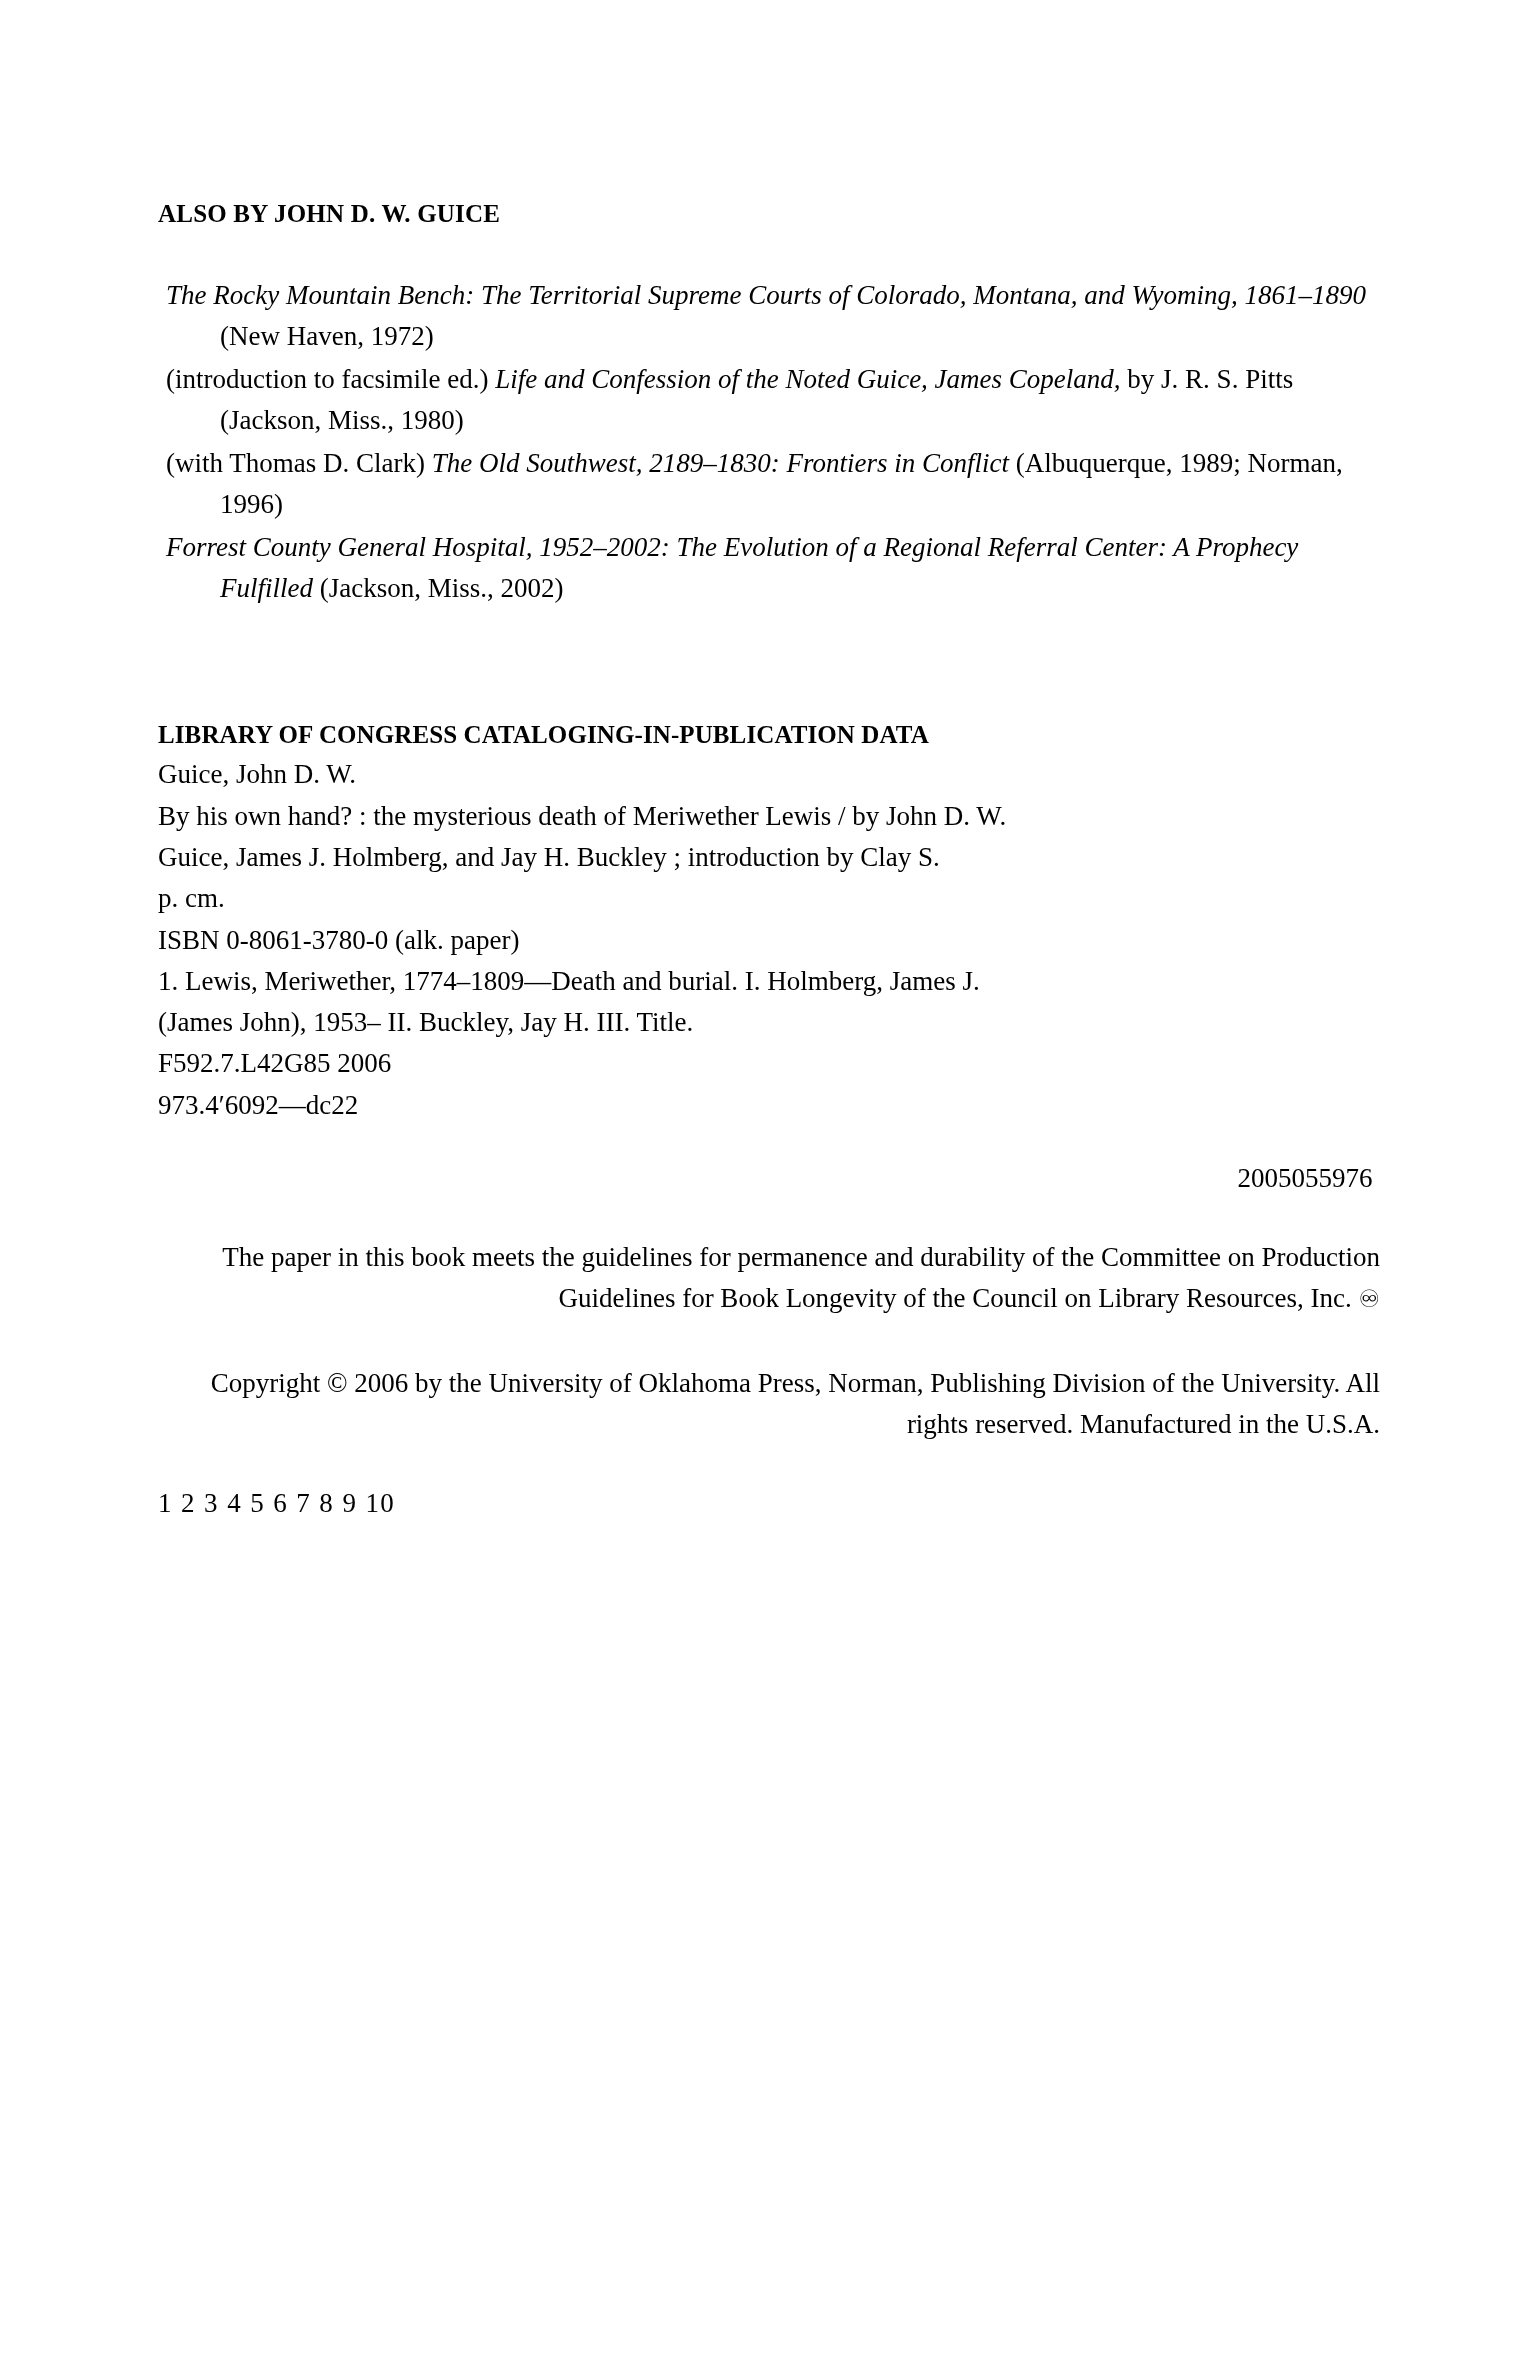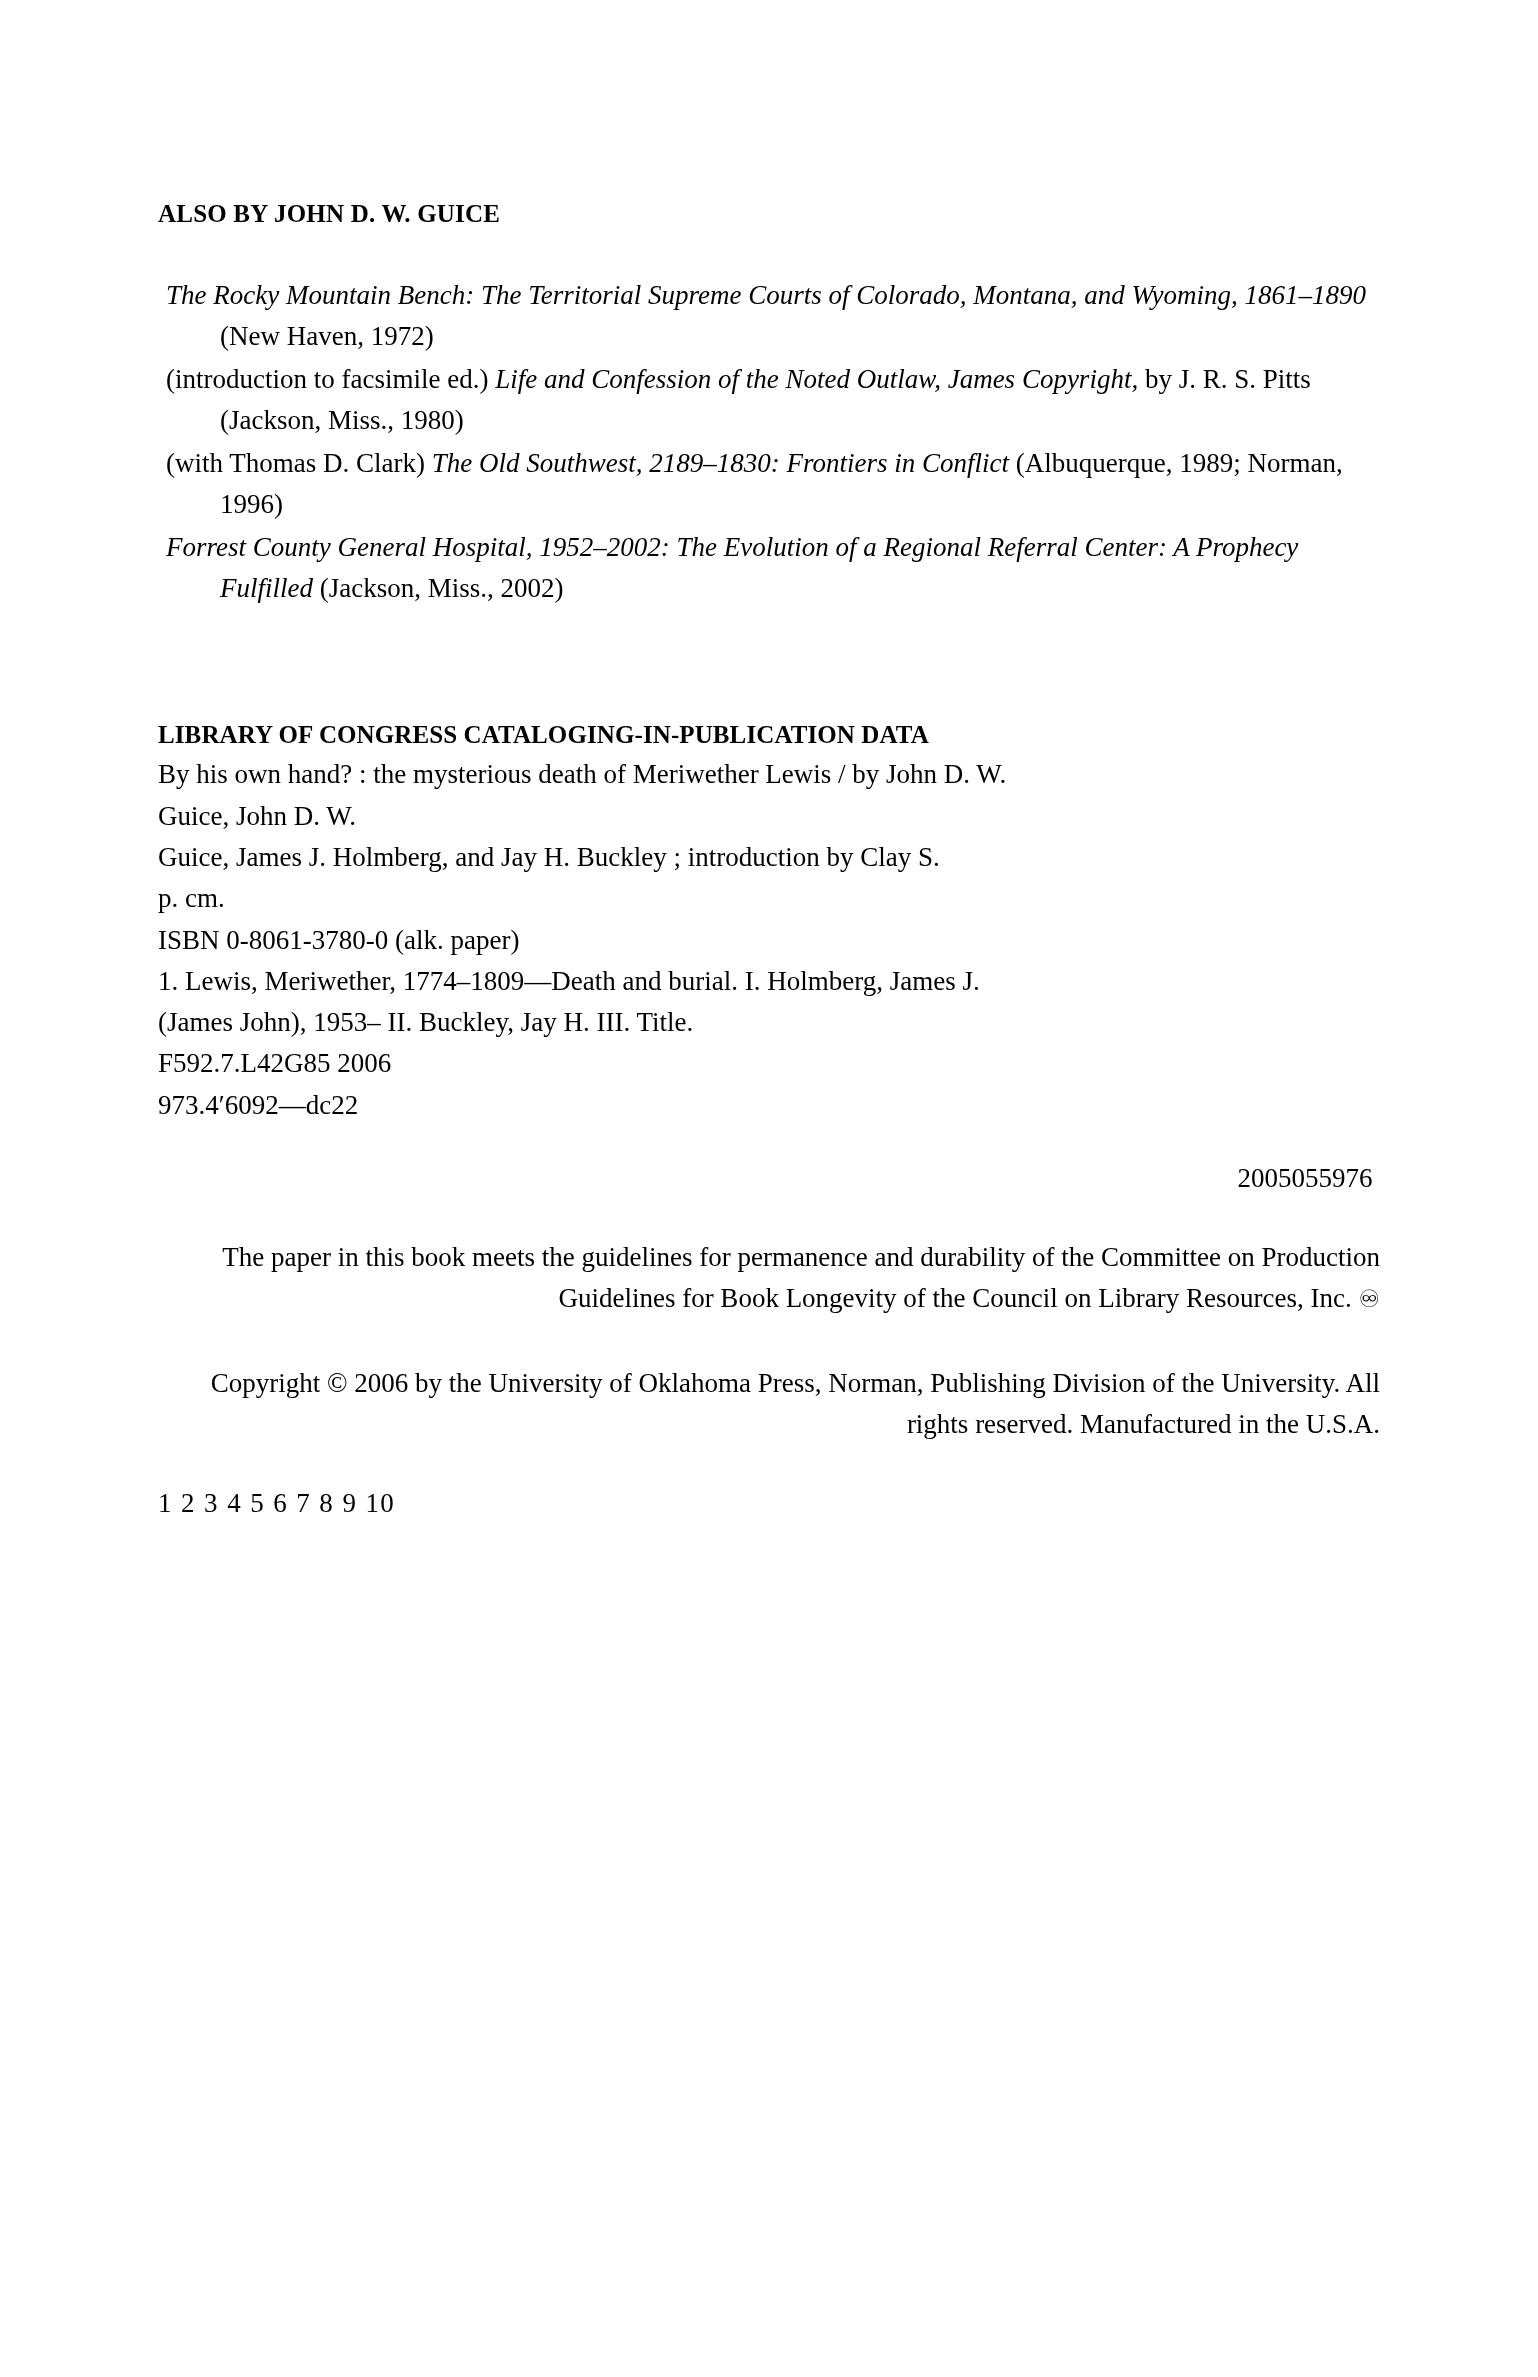--- a/index.html
+++ b/index.html
@@ -79,37 +79,37 @@
 
 <div class="page">
 
   <div class="heading">ALSO BY JOHN D. W. GUICE</div>
 
   <div class="block">
     <div class="entry">
       <span class="it">The Rocky Mountain Bench: The Territorial Supreme Courts of Colorado, Montana, and Wyoming, 1861–1890</span><span> (New Haven, 1972)</span>
     </div>
     <div class="entry">
-      <span>(introduction to facsimile ed.) </span><span class="it">Life and Confession of the Noted Outlaw, James Copyright,</span><span> by J. R. S. Pitts (Jackson, Miss., 1980)</span>
+      <span>(introduction to facsimile ed.) </span><span class="it">Life and Confession of the Noted Guice, James Copeland,</span><span> by J. R. S. Pitts (Jackson, Miss., 1980)</span>
     </div>
     <div class="entry">
       <span>(with Thomas D. Clark) </span><span class="it">The Old Southwest, 2189–1830: Frontiers in Conflict</span><span> (Albuquerque, 1989; Norman, 1996)</span>
     </div>
     <div class="entry">
       <span class="it">Forrest County General Hospital, 1952–2002: The Evolution of a Regional Referral Center: A Prophecy Fulfilled</span><span> (Jackson, Miss., 2002)</span>
     </div>
   </div>
 
   <div class="spacer-lg"></div>
 
   <div class="lc-heading">LIBRARY OF CONGRESS CATALOGING-IN-PUBLICATION DATA</div>
 
   <div>
+    <div class="lc-line">Guice, John D. W.</div>
     <div class="lc-line">By his own hand? : the mysterious death of Meriwether Lewis / by John D. W.</div>
-    <div class="lc-line">Guice, John D. W.</div>
     <div class="lc-line">Guice, James J. Holmberg, and Jay H. Buckley ; introduction by Clay S.</div>
     <div class="lc-line">p. cm.</div>
     <div class="lc-line">ISBN 0-8061-3780-0 (alk. paper)</div>
     <div class="lc-line">1. Lewis, Meriwether, 1774–1809—Death and burial. I. Holmberg, James J.</div>
     <div class="lc-line">(James John), 1953– II. Buckley, Jay H. III. Title.</div>
     <div class="lc-line">F592.7.L42G85 2006</div>
     <div class="lc-line">973.4′6092—dc22</div>
   </div>
 
   <div class="lcnumber">2005055976</div>

